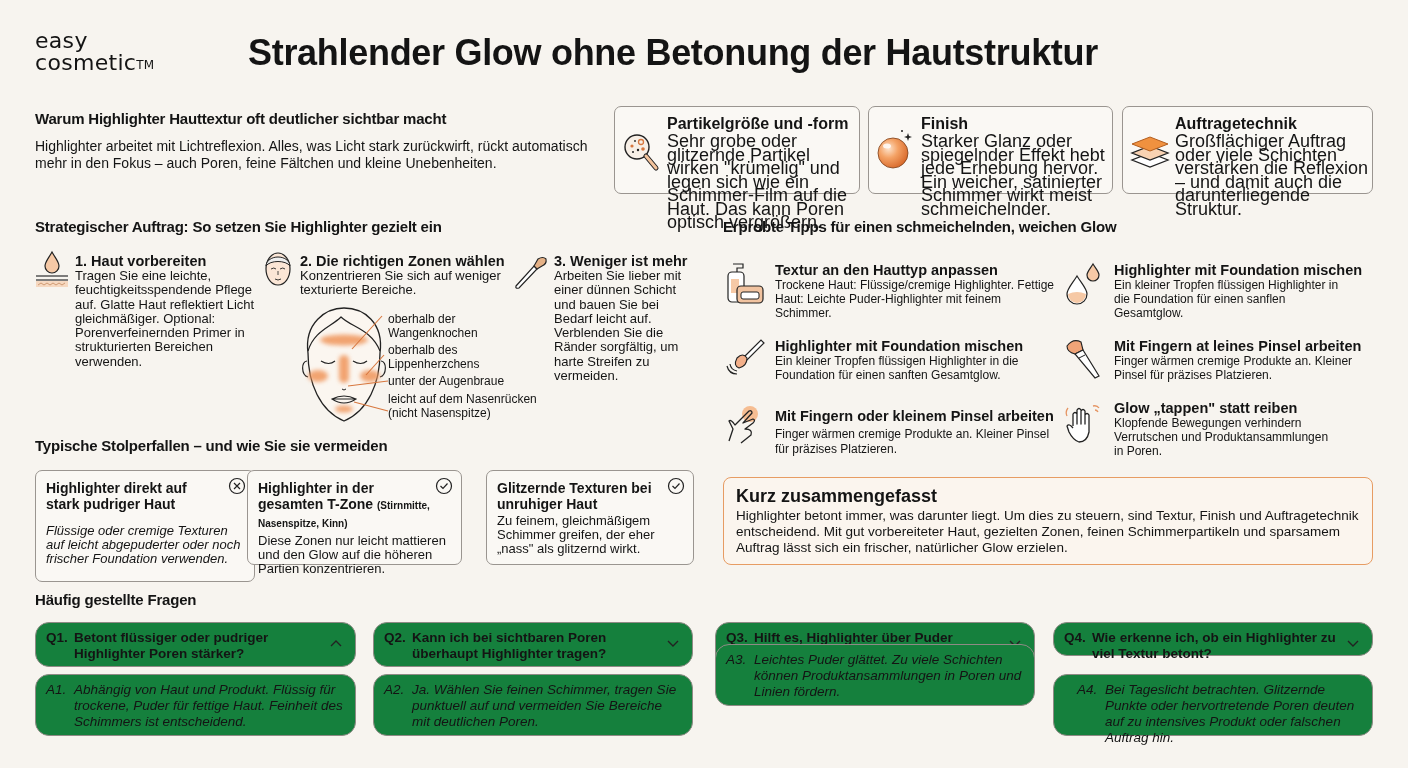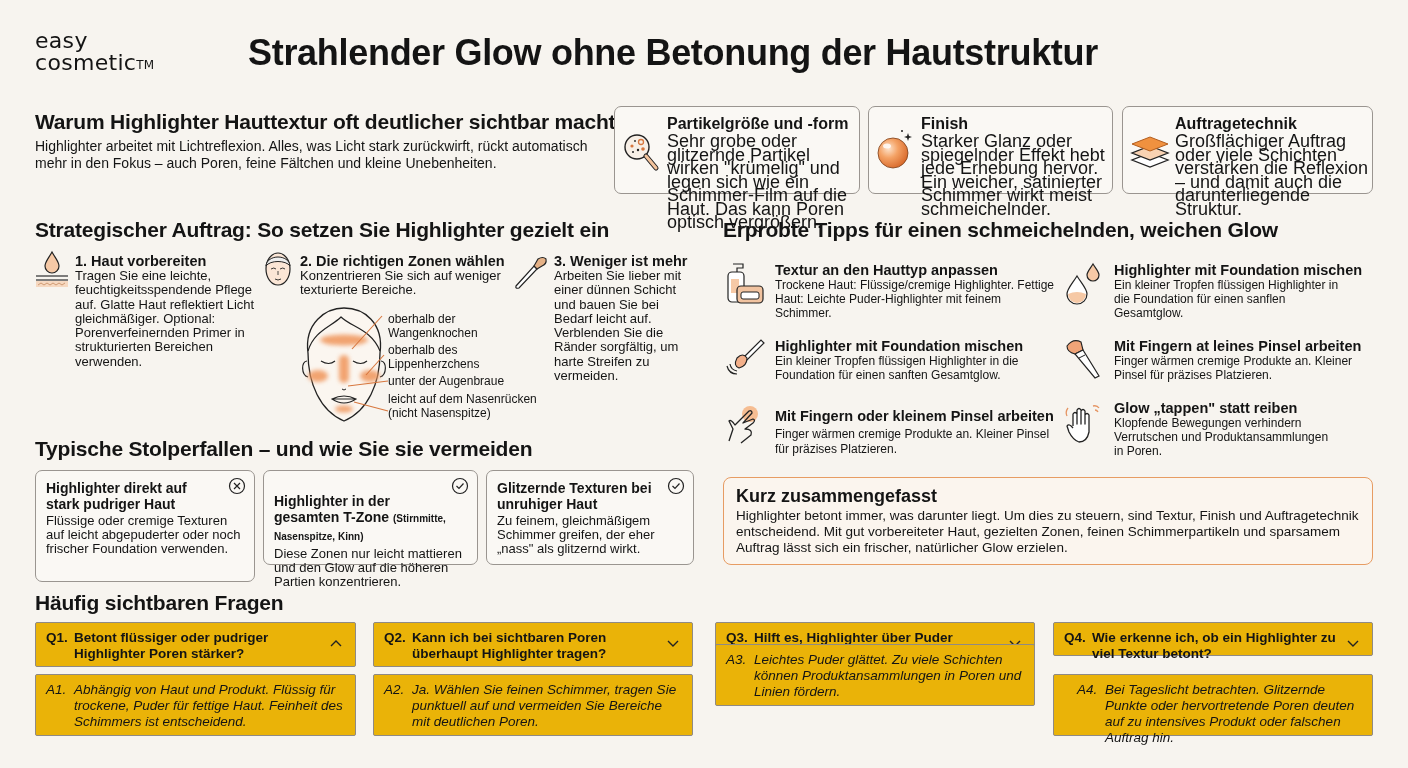--- a/index.html
+++ b/index.html
@@ -7,21 +7,21 @@
   body {
     background: #f7f4ef;
     font-family: "Liberation Sans", sans-serif;
     color: #141414;
     position: relative;
   }
   .abs { position: absolute; }
   .logo { left: 35px; top: 30px; font-family: "DejaVu Sans", sans-serif; font-size: 22px; line-height: 22px; font-weight: 400; letter-spacing: 0.3px; }
   .logo sup { font-size: 12px; vertical-align: top; position: relative; top: 2px; }
   .main-title { left: 248px; top: 32px; font-size: 36px; font-weight: 700; letter-spacing: -0.3px; }
-  .h2 { font-size: 21px; font-weight: 700; letter-spacing: -0.2px; white-space: nowrap; }
+  .h2 { font-size: 15px; font-weight: 700; letter-spacing: -0.2px; white-space: nowrap; }
   .body-text { font-size: 14px; line-height: 17px; }
   .card {
     position: absolute; border: 1.3px solid #9a9590; border-radius: 7px; background: #faf8f4;
   }
   .card-title { font-size: 16px; font-weight: 700; line-height: 18px; }
   .card-text { font-size: 18px; line-height: 13.5px; }
   .icon { position: absolute; }
   .step-title { font-size: 14.5px; font-weight: 700; line-height: 16px; }
   .step-text { font-size: 13px; line-height: 14.3px; }
   .tip-title { font-size: 14.5px; font-weight: 700; line-height: 16px; white-space: nowrap; }
@@ -29,21 +29,21 @@
   .pit-title { font-size: 14px; font-weight: 700; line-height: 16px; }
   .pit-small { font-size: 10px; font-weight: 700; }
   .pit-text { font-size: 13px; line-height: 14px; }
   .summary {
     position: absolute; left: 723px; top: 477px; width: 650px; height: 88px;
     border: 1.8px solid #e79c63; border-radius: 8px; background: #fbf5ee;
     padding: 8px 12px;
   }
   .summary-title { font-size: 18px; font-weight: 700; line-height: 20px; }
   .summary-text { font-size: 13.5px; line-height: 16px; margin-top: 2px; }
-  .faq { position: absolute; border: 1.3px solid #8f8a85; border-radius: 2px; background: #eab308; padding: 7px 10px; font-size: 13.5px; line-height: 16px; }
+  .faq { position: absolute; border: 1.3px solid #8f8a85; border-radius: 14px; background: #15803d; padding: 7px 10px; font-size: 13.5px; line-height: 16px; }
   .faq-q { font-weight: 700; display: flex; }
   .faq-a { display: flex; font-style: italic; }
   .num { width: 28px; flex: none; }
   .chev { position: absolute; right: 12px; top: 15px; width: 14px; height: 10px; }
   .zone-label { font-size: 12px; line-height: 14px; white-space: nowrap; }
 </style>
 </head>
 <body>
 
 <div class="abs logo">
@@ -218,24 +218,24 @@
 <div class="abs tip-text" style="left:1114px;top:416px;width:220px;">Klopfende Bewegungen verhindern Verrutschen und Produktansammlungen in Poren.</div>
 
 <div class="abs h2" style="left:35px;top:437px;">Typische Stolperfallen – und wie Sie sie vermeiden</div>
 
 <div class="card" style="left:35px;top:470px;width:220px;height:112px;padding:9px 10px;">
   <svg class="abs" style="right:8px;top:6px;" width="18" height="18" viewBox="0 0 18 18">
     <circle cx="9" cy="9" r="7.5" fill="none" stroke="#222" stroke-width="1.2"></circle>
     <path d="M6 6 L12 12 M12 6 L6 12" stroke="#222" stroke-width="1.2"></path>
   </svg>
   <div class="pit-title" style="width:160px;">Highlighter direkt auf stark pudriger Haut</div>
-  <div class="pit-text" style="margin-top:2px;">Flüssige oder cremige Texturen auf leicht abgepuderter oder noch frischer Foundation verwenden.</div>
-</div>
-
-<div class="card" style="left:263px;top:470px;width:215px;height:95px;padding:22px 10px;">
+  <div class="pit-text" style="margin-top:12px;font-style:italic;">Flüssige oder cremige Texturen auf leicht abgepuderter oder noch frischer Foundation verwenden.</div>
+</div>
+
+<div class="card" style="left:247px;top:470px;width:215px;height:95px;padding:9px 10px;">
   <svg class="abs" style="right:8px;top:6px;" width="18" height="18" viewBox="0 0 18 18">
     <circle cx="9" cy="9" r="7.5" fill="none" stroke="#222" stroke-width="1.2"></circle>
     <path d="M5.5 9 L8 11.5 L12.5 6.5" fill="none" stroke="#222" stroke-width="1.2"></path>
   </svg>
   <div class="pit-title" style="width:180px;"><span>Highlighter in der gesamten T-Zone</span> <span class="pit-small">(Stirnmitte, Nasenspitze, Kinn)</span></div>
   <div class="pit-text" style="margin-top:2px;">Diese Zonen nur leicht mattieren und den Glow auf die höheren Partien konzentrieren.</div>
 </div>
 
 <div class="card" style="left:486px;top:470px;width:208px;height:95px;padding:9px 10px;">
   <svg class="abs" style="right:8px;top:6px;" width="18" height="18" viewBox="0 0 18 18">
@@ -244,21 +244,21 @@
   </svg>
   <div class="pit-title" style="width:160px;">Glitzernde Texturen bei unruhiger Haut</div>
   <div class="pit-text" style="margin-top:2px;">Zu feinem, gleichmäßigem Schimmer greifen, der eher „nass" als glitzernd wirkt.</div>
 </div>
 
 <div class="summary">
   <div class="summary-title">Kurz zusammengefasst</div>
   <div class="summary-text">Highlighter betont immer, was darunter liegt. Um dies zu steuern, sind Textur, Finish und Auftragetechnik entscheidend. Mit gut vorbereiteter Haut, gezielten Zonen, feinen Schimmerpartikeln und sparsamem Auftrag lässt sich ein frischer, natürlicher Glow erzielen.</div>
 </div>
 
-<div class="abs h2" style="left:35px;top:591px;">Häufig sichtbaren Fragen</div>
+<div class="abs h2" style="left:35px;top:591px;">Häufig gestellte Fragen</div>
 
 <div class="faq" style="left:35px;top:622px;width:321px;height:45px;">
   <div class="faq-q" style="width:275px;">
       <span class="num">Q1.</span>
       <span>Betont flüssiger oder pudriger Highlighter Poren stärker?</span>
     </div>
   <svg class="chev" viewBox="0 0 14 10">
       <path d="M2 8 L7 3 L12 8" fill="none" stroke="#222" stroke-width="1.4"></path>
     </svg>
 </div>

